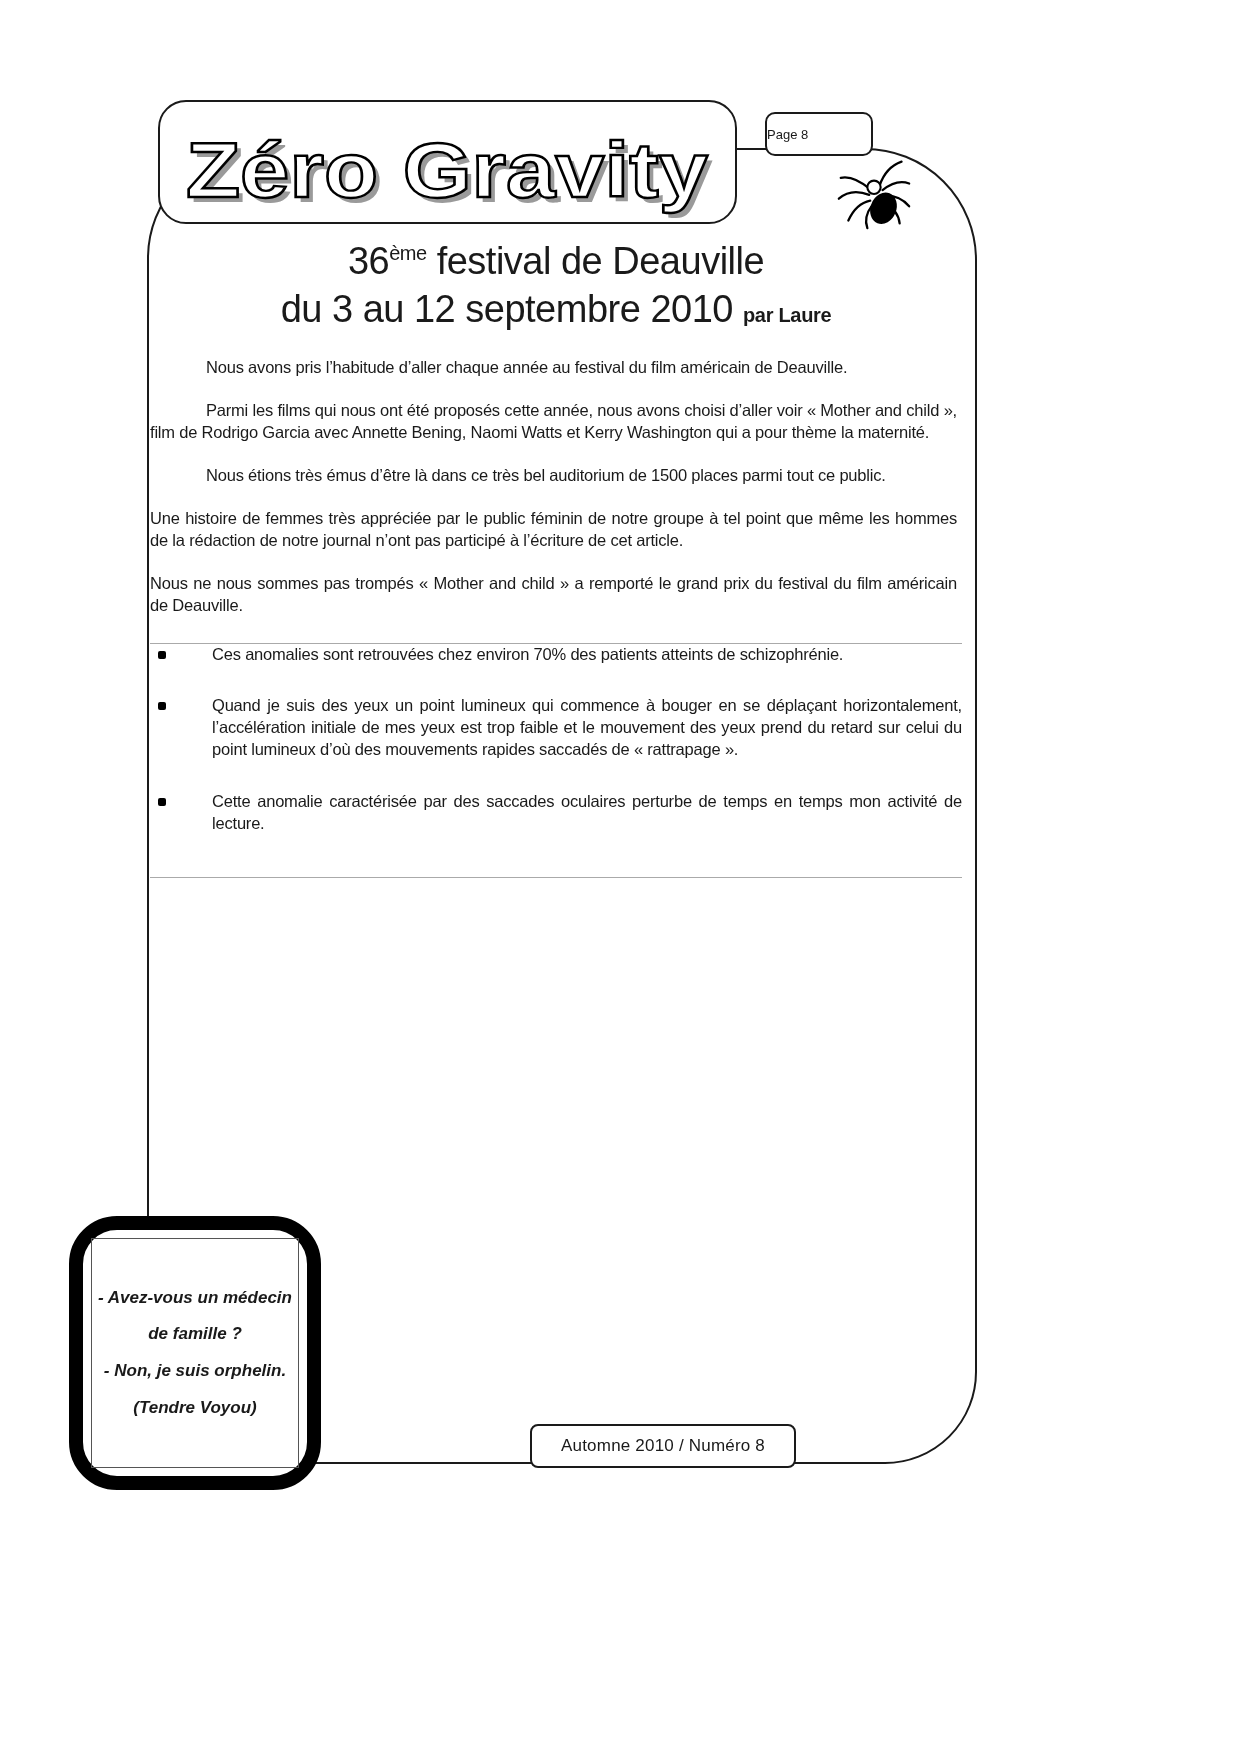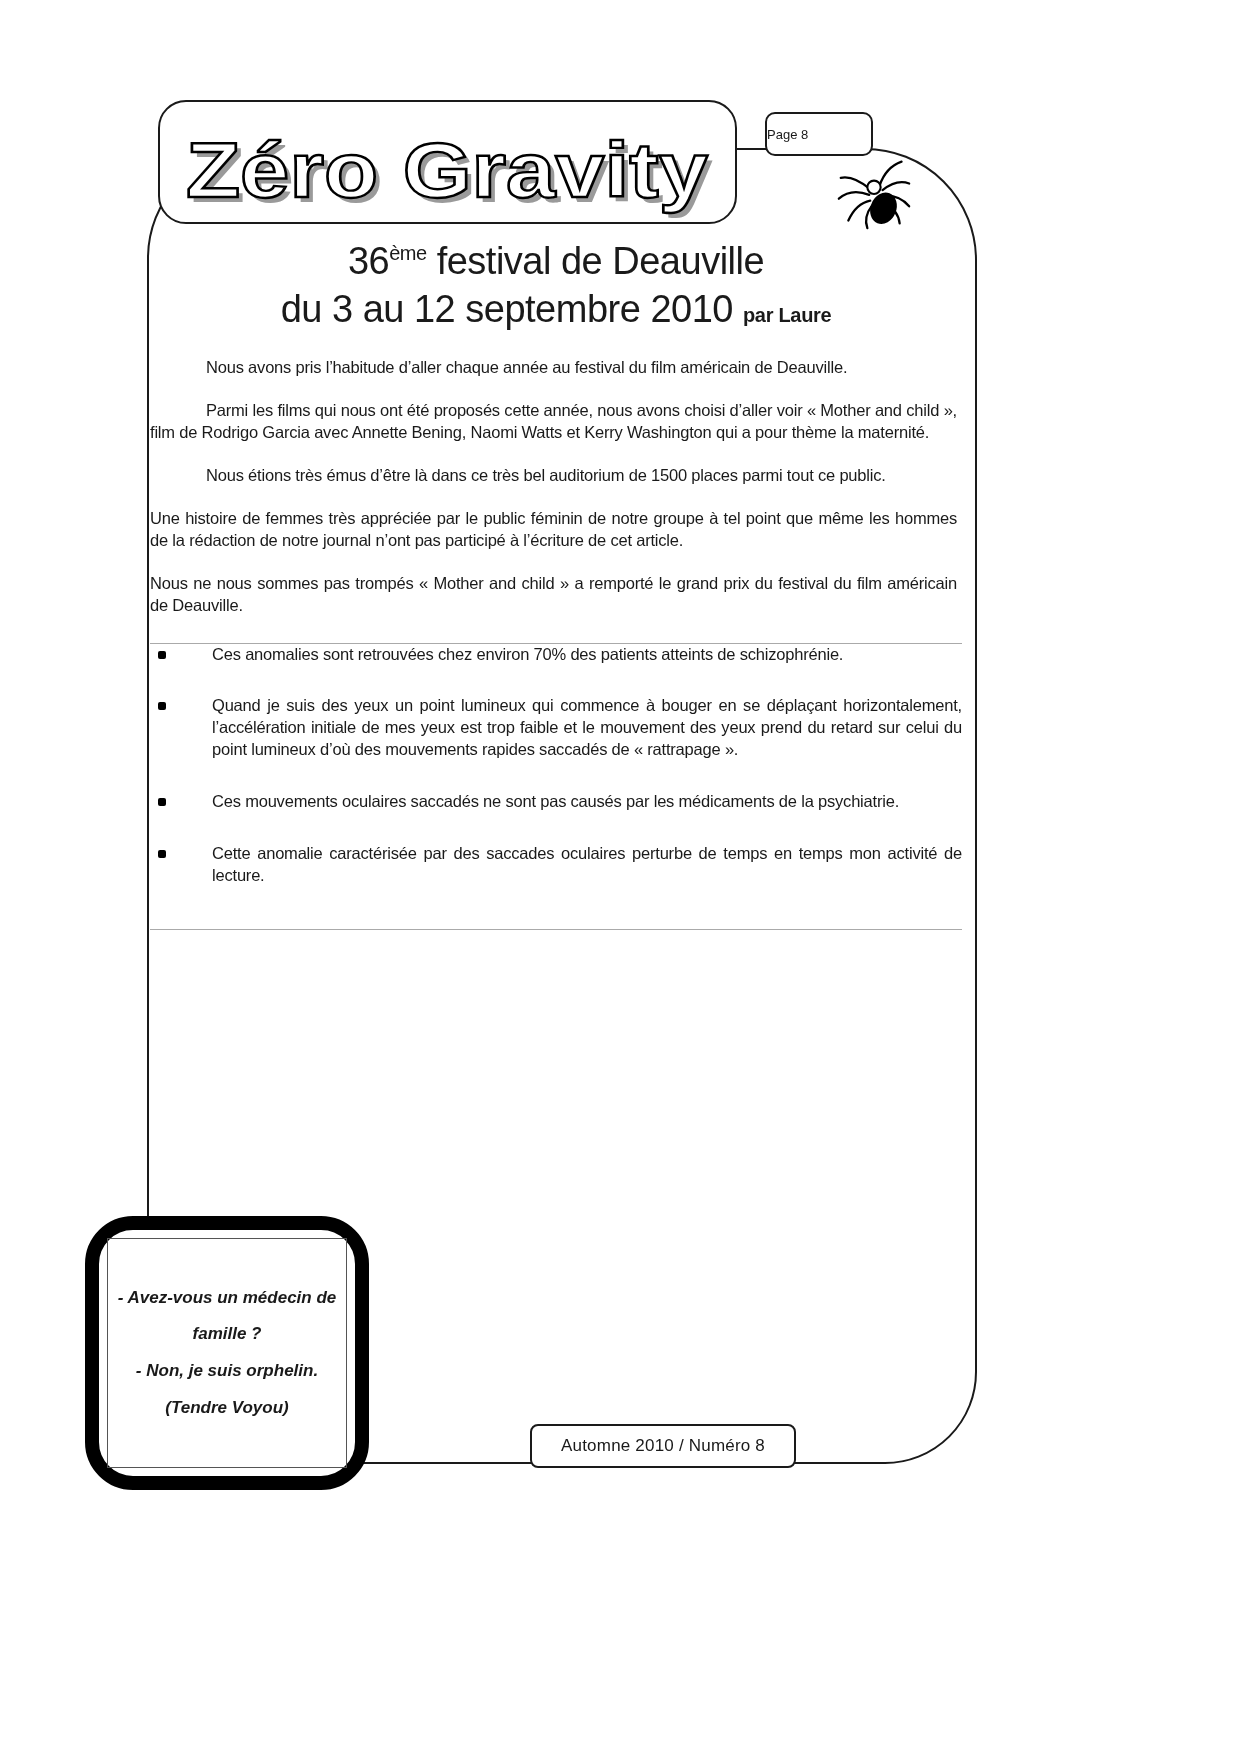--- a/index.html
+++ b/index.html
@@ -70,22 +70,22 @@
   
   .bullet-list{margin:0;padding:0;list-style:none;}
   .bullet-item{display:flex;margin:0 0 30px 0;}
   .bullet-marker{
     flex:0 0 auto;width:8px;height:8px;border-radius:2px;
     background:#000;margin:7px 0 0 8px;
   }
   .bullet-text{margin-left:46px;text-align:justify;}
   
   .joke-box{
-    position:absolute;left:85px;top:1216px;
-    width:284px;height:274px;
+    position:absolute;left:69px;top:1216px;
+    width:252px;height:274px;
     background:#fff;
     border:14px solid #000;border-radius:48px;
     box-sizing:border-box;z-index:5;
   }
   .joke-inner{
     position:absolute;left:8px;top:8px;right:8px;bottom:8px;
     border:1px solid #555;
     display:flex;flex-direction:column;justify-content:center;
     padding:10px 6px;text-align:center;
   }
@@ -156,24 +156,20 @@
       <li class="bullet-item">
         <span class="bullet-marker"></span>
         <span class="bullet-text">Ces anomalies sont retrouvées chez environ 70% des patients atteints de schizophrénie.</span>
       </li>
       <li class="bullet-item">
         <span class="bullet-marker"></span>
         <span class="bullet-text">Quand je suis des yeux un point lumineux qui commence à bouger en se déplaçant horizontalement, l’accélération initiale de mes yeux est trop faible et le mouvement des yeux prend du retard sur celui du point lumineux d’où des mouvements rapides saccadés de « rattrapage ».</span>
       </li>
       <li class="bullet-item">
         <span class="bullet-marker"></span>
-        <span class="bullet-text">Ces mouvements oculaires saccadés ne sont pas causés par les médicaments de la psychiatrie.</span>
-      </li>
-      <li class="bullet-item">
-        <span class="bullet-marker"></span>
         <span class="bullet-text">Cette anomalie caractérisée par des saccades oculaires perturbe de temps en temps mon activité de lecture.</span>
       </li>
     </ul>
 
     <hr class="divider" style="margin-top:42px;">
   </div>
 
   <div class="joke-box">
     <div class="joke-inner">
       <div class="joke-line">- Avez-vous un médecin de famille ?</div>

